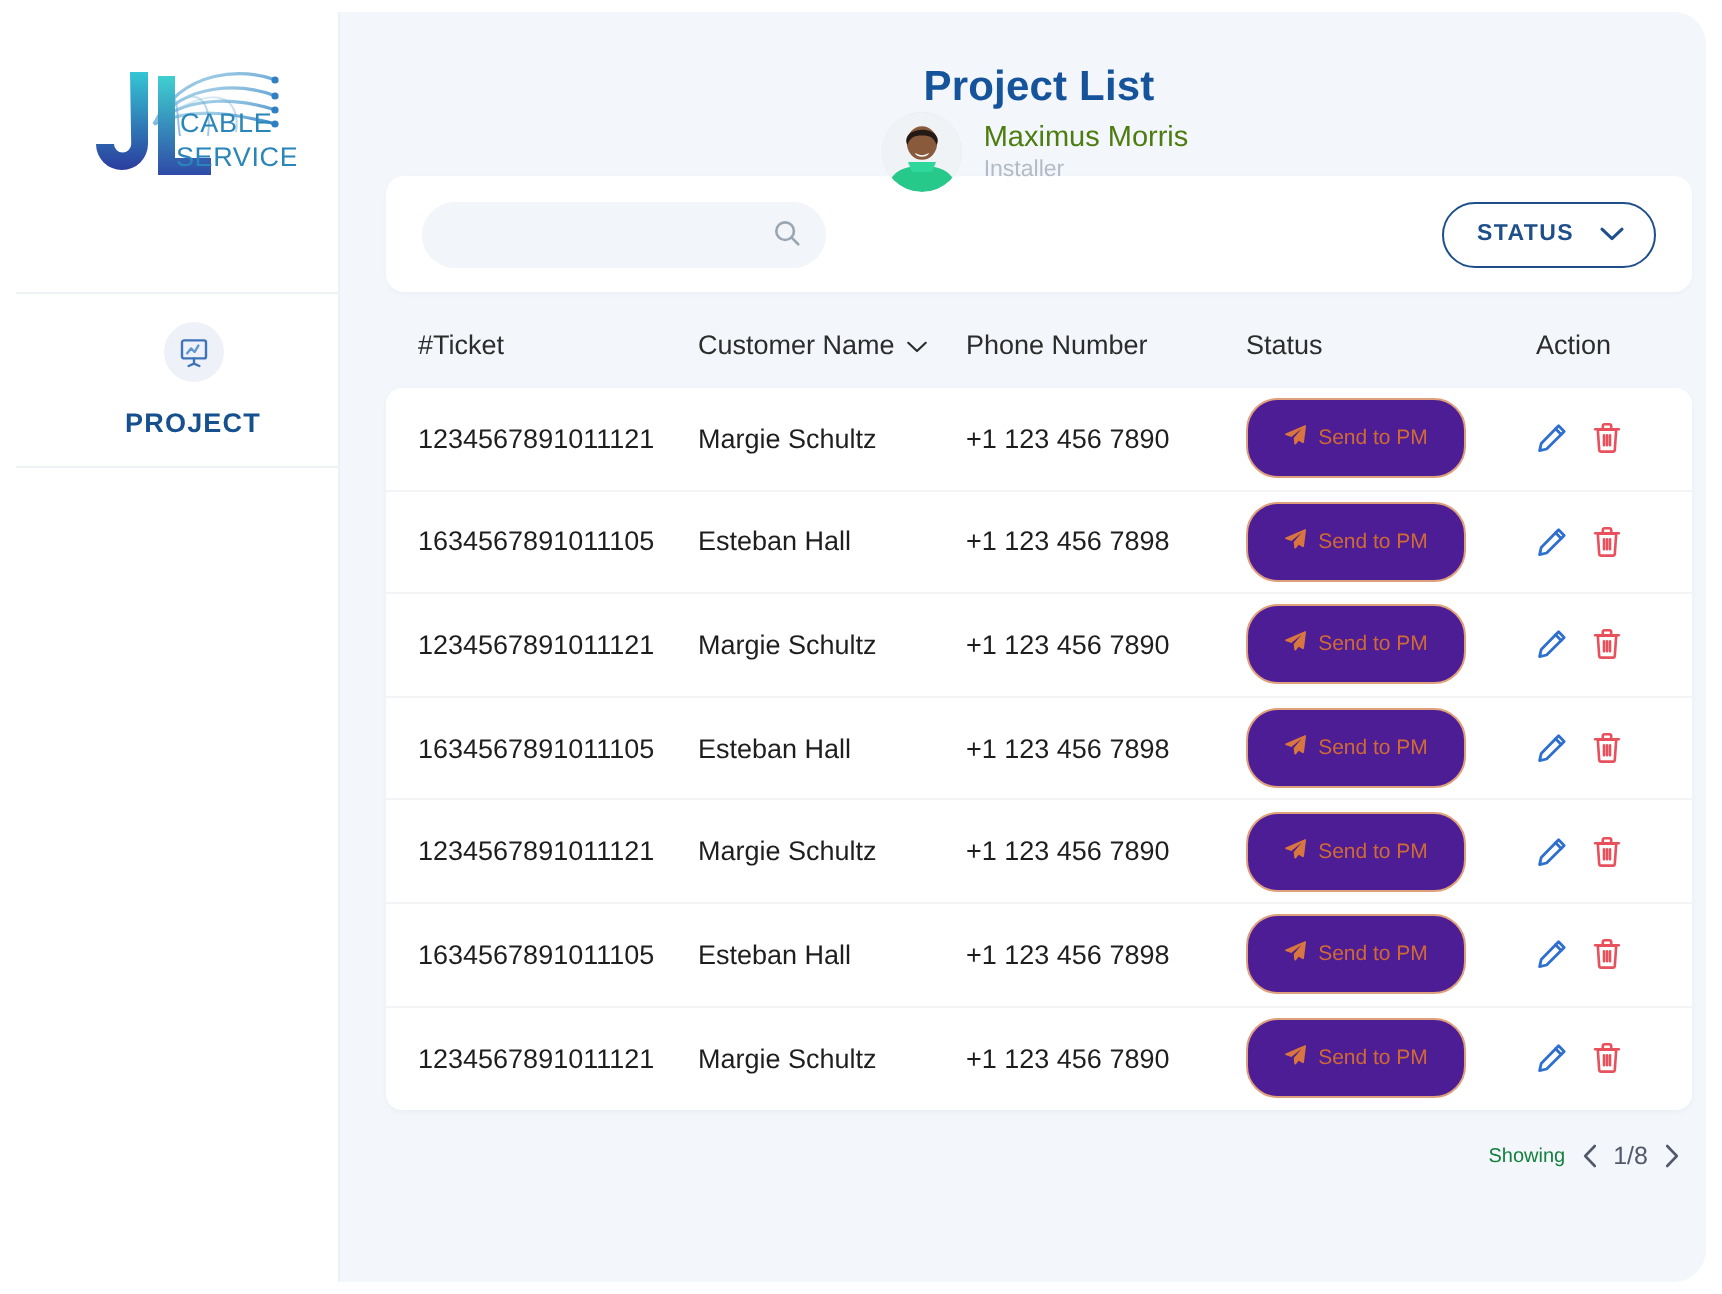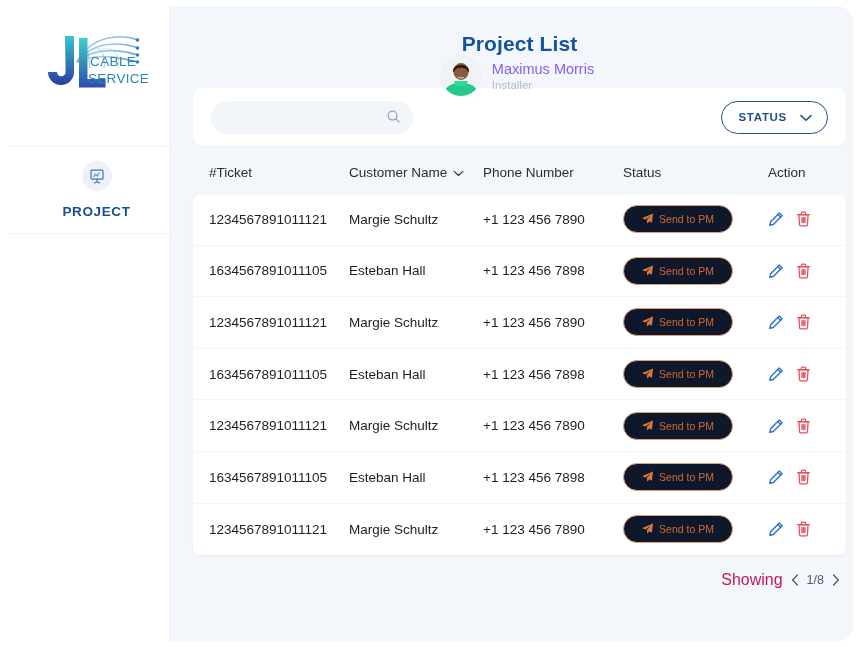--- a/index.html
+++ b/index.html
@@ -112,21 +112,21 @@
     width: 40px; height: 40px;
     border-radius: 50%;
     overflow: hidden;
     flex: 0 0 40px;
     background: #dfe6ee;
   }
 
   .profile-text { line-height: 1.25; }
   .profile-name {
     font-size: 14.5px;
-    color: #8b5cf6;
+    color: #4d7c0f;
     font-weight: normal;
     white-space: nowrap;
   }
   .profile-role {
     font-size: 11.5px;
     color: #b3bcc6;
   }
 
   
   .search-card {
@@ -226,42 +226,42 @@
     color: #1e1e1e;
   }
 
   .send-pm {
     display: inline-flex;
     align-items: center;
     justify-content: center;
     gap: 6px;
     border: 1px solid #e0a07c;
     border-radius: 16px;
-    height: 28px;
+    height: 40px;
     width: 110px;
-    background: #0f172a;
+    background: #4c1d95;
     cursor: pointer;
   }
   .send-pm-label {
     font-size: 10.5px;
     color: #d06a34;
   }
 
   .actions { display: flex; align-items: center; gap: 12px; }
   .icon-btn { cursor: pointer; display: inline-flex; line-height: 0; }
 
   
   .pagination {
     display: flex;
     align-items: center;
     justify-content: flex-end;
     gap: 8px;
     padding: 16px 6px 0 0;
   }
-  .showing-label { font-size: 16px; color: #be185d; }
+  .showing-label { font-size: 10px; color: #15803d; }
   .page-indicator { font-size: 12.5px; color: #51596a; }
   .pg-arrow { cursor: pointer; display: inline-flex; line-height: 0; }
 </style>
 </head>
 <body>
 
 <div class="app">
 
   <aside class="sidebar">
 

